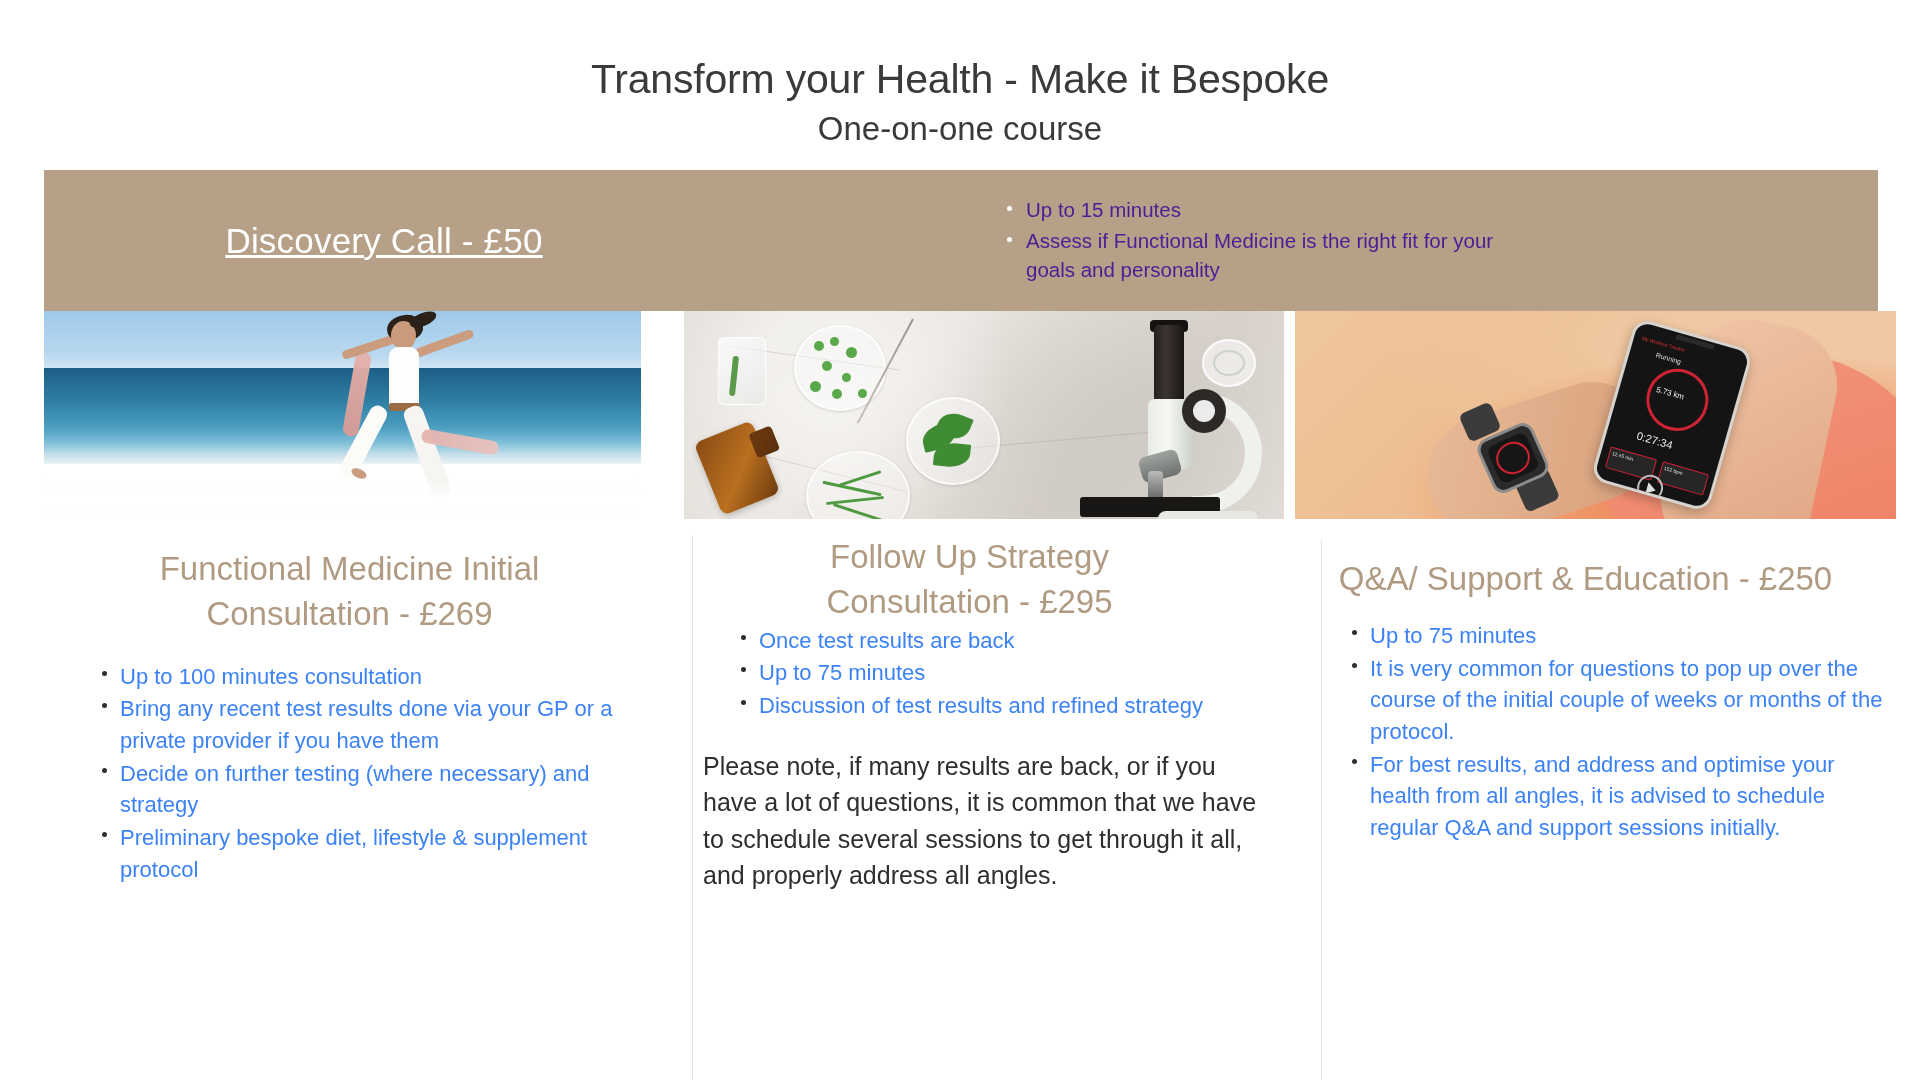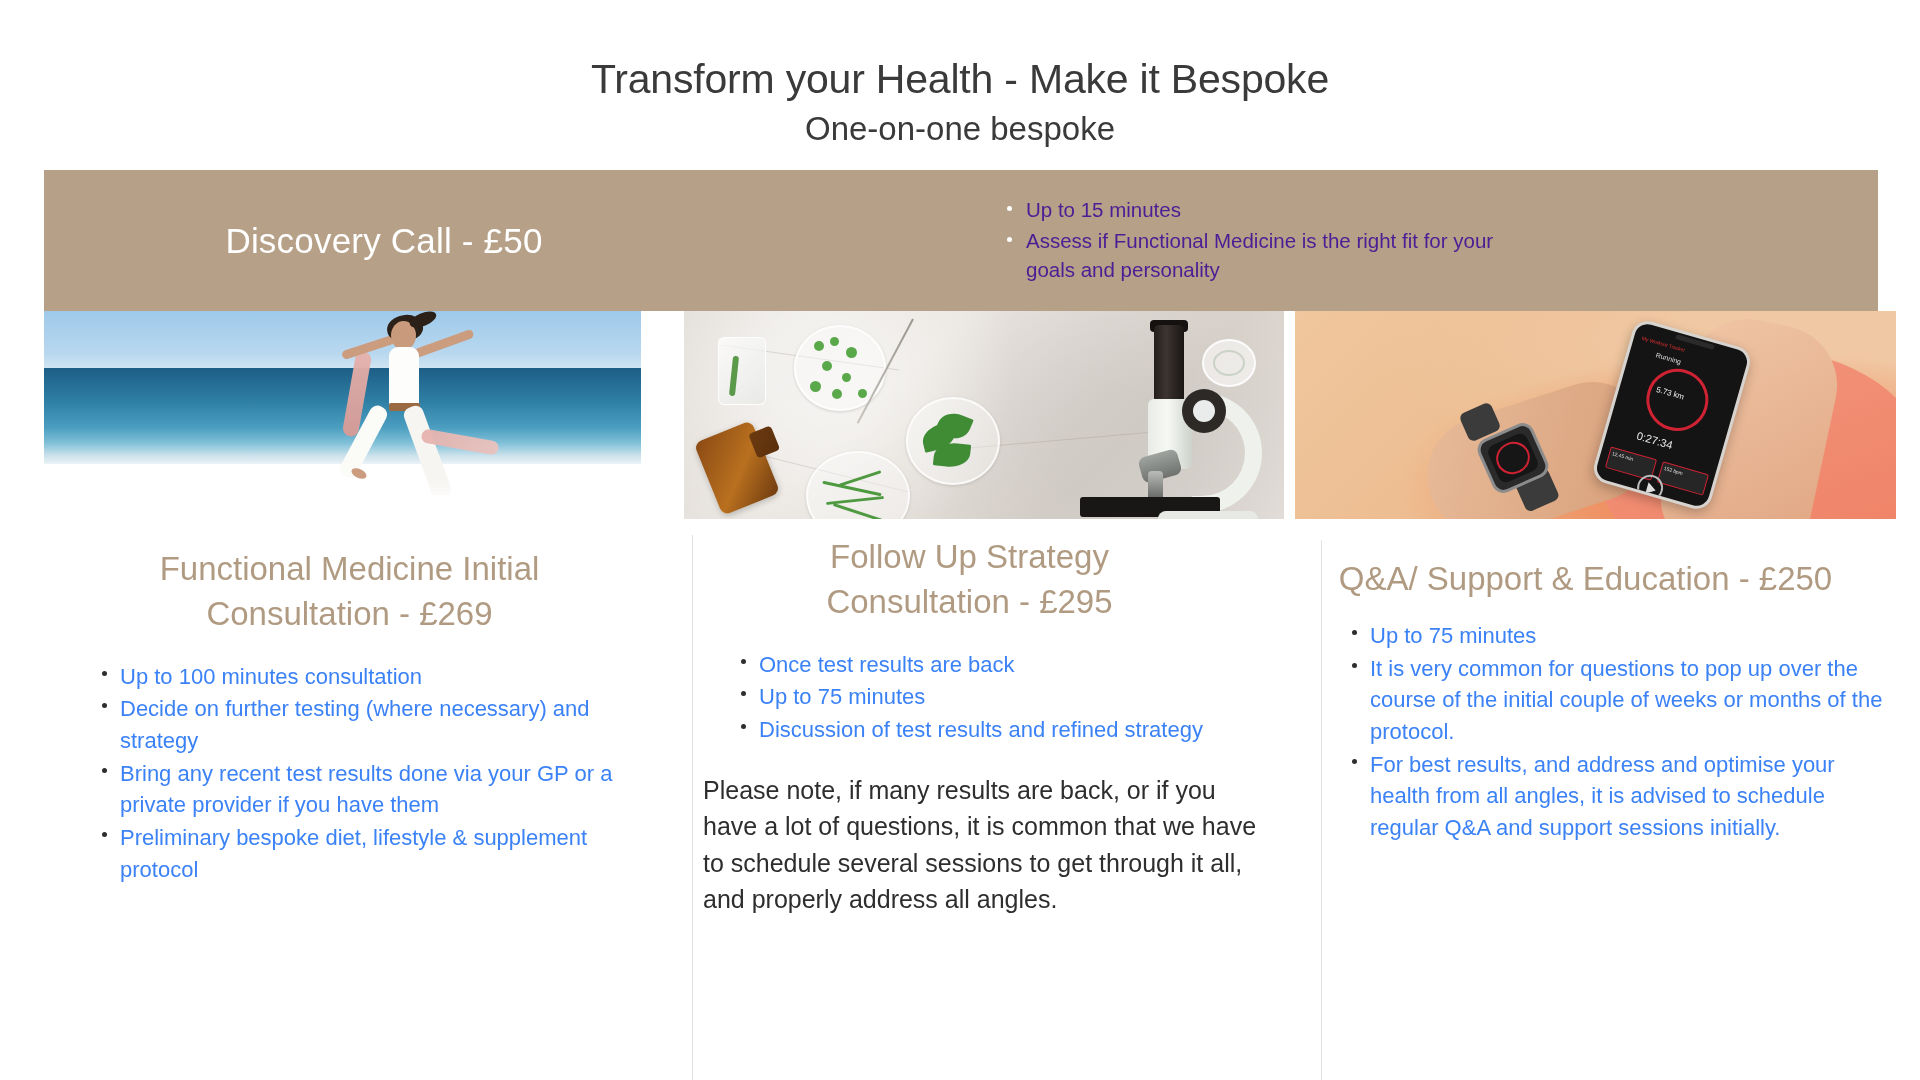--- a/index.html
+++ b/index.html
@@ -28,20 +28,21 @@
     position:absolute; left:44px; top:170px; width:1834px; height:141px;
     background:#b6a088;
     display:flex; align-items:center;
   }
   .banner-left{
     width:620px; flex:0 0 620px; text-align:center; padding-left:60px;
   }
   .banner-title{
     color:#ffffff; font-size:35px; font-weight:400; letter-spacing:.2px;
     white-space:nowrap;
+    text-decoration:underline;
   }
   .banner-right{
     flex:1 1 auto; padding-left:336px; padding-right:40px;
   }
   .banner-right ul{ list-style:none; }
   .banner-right li{
     position:relative; color:#4c1d95; font-size:20.5px; line-height:1.42;
     padding-left:26px; margin-bottom:2px; max-width:545px;
   }
   .banner-right li::before{
@@ -175,36 +176,36 @@
   ul.bullets{ list-style:none; }
   ul.bullets li{
     position:relative; padding-left:26px; color:#3b82f6;
     font-size:22px; line-height:1.44; margin-bottom:1px;
   }
   ul.bullets li::before{
     content:""; position:absolute; left:8px; top:10px;
     width:5px; height:5px; border-radius:50%; background:#2e2e2e;
   }
   .col1 .bullets{ margin-top:24px; margin-left:50px; width:530px; }
-  .col2 .bullets{ margin-top:24px; margin-left:78px; width:530px; }
+  .col2 .bullets{ margin-left:78px; width:530px; }
   .col3 .bullets{ margin-top:18px; margin-left:78px; width:545px; }
 
   .note{
     color:#2e2e2e; font-size:25px; line-height:1.46;
   }
   .col2 .note{ margin-top:26px; margin-left:48px; width:566px; }
 </style>
 </head>
 <body>
 
 <div class="page">
 
   <div class="headings">
     <div class="h-title">Transform your Health - Make it Bespoke</div>
-    <div class="h-sub">One-on-one bespoke</div>
+    <div class="h-sub">One-on-one course</div>
   </div>
 
   <div class="banner">
     <div class="banner-left">
       <div class="banner-title">Discovery Call - £50</div>
     </div>
     <div class="banner-right">
       <ul>
         <li>Up to 15 minutes</li>
         <li>Assess if Functional Medicine is the right fit for your goals and personality</li>
@@ -234,22 +235,22 @@
           <div class="fig-scarf2"></div>
         </div>
         <div class="surf"></div>
         <div class="surf2"></div>
       </div>
 
       <div class="inner">
         <div class="card-title">Functional Medicine Initial Consultation - £269</div>
         <ul class="bullets">
           <li>Up to 100 minutes consultation</li>
+          <li>Bring any recent test results done via your GP or a private provider if you have them</li>
           <li>Decide on further testing (where necessary) and strategy</li>
-          <li>Bring any recent test results done via your GP or a private provider if you have them</li>
           <li>Preliminary bespoke diet, lifestyle &amp; supplement protocol</li>
         </ul>
       </div>
     </div>
 
     <div class="col col2">
       <div class="photo lab">
         <div class="crack" style="left:6%;top:22%;width:30%;transform:rotate(8deg);"></div>
         <div class="crack" style="left:40%;top:62%;width:44%;transform:rotate(-5deg);"></div>
         <div class="crack" style="left:12%;top:78%;width:26%;transform:rotate(14deg);"></div>

